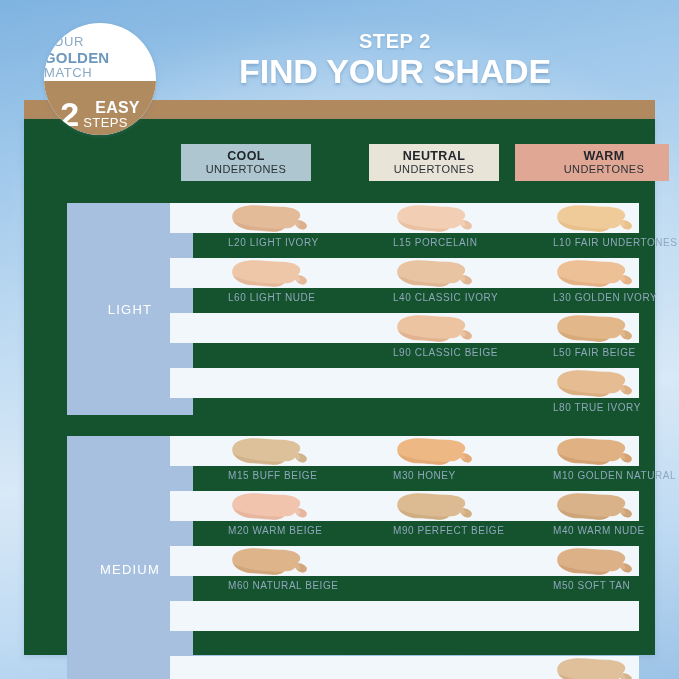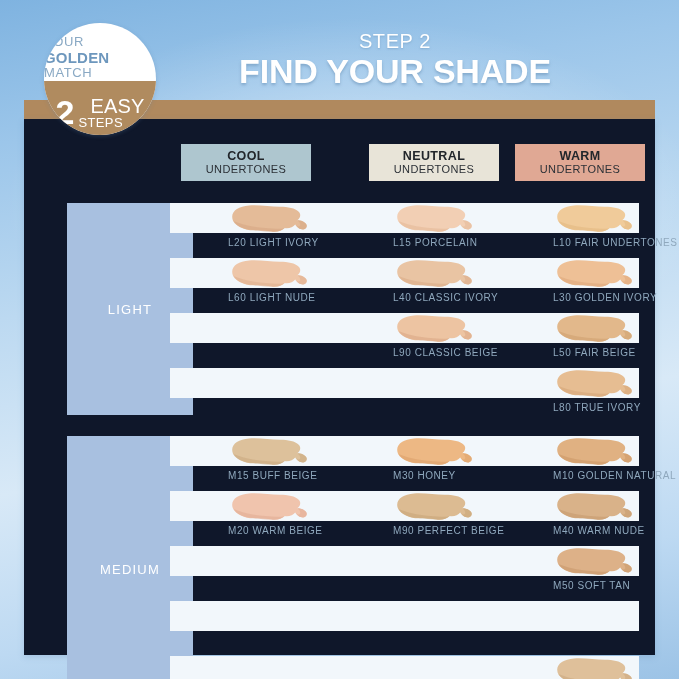--- a/index.html
+++ b/index.html
@@ -17,42 +17,42 @@
 
   
   .header {
     position: absolute; left: 0; top: 0; width: 679px; height: 105px;
   }
   .step-label {
     position: absolute; left: 180px; top: 30px; width: 430px;
     text-align: center;
     color: #ffffff;
     font-size: 20px;
-    font-weight: normal;
+    font-weight: bold;
     letter-spacing: 0.6px;
     text-shadow: 0 1px 2px rgba(110,150,185,0.55);
   }
   .main-title {
     position: absolute; left: 160px; top: 52px; width: 470px;
     text-align: center;
     color: #ffffff;
     font-size: 34px;
     font-weight: bold;
     letter-spacing: -0.2px;
     text-shadow: 0 2px 3px rgba(105,145,182,0.6);
   }
 
   
   .tan-bar {
     position: absolute; left: 24px; top: 100px; width: 631px; height: 19px;
     background: #b0895e;
   }
   .card {
     position: absolute; left: 24px; top: 119px; width: 631px; height: 536px;
-    background: #0f172a;
+    background: #14532d;
     box-shadow: 0 2px 6px rgba(90,130,170,0.25);
   }
 
   
   .badge {
     position: absolute; left: 44px; top: 23px;
     width: 112px; height: 112px;
     border-radius: 50%;
     background: #ffffff;
     overflow: hidden;
@@ -69,35 +69,35 @@
   .badge-top-text .t1 { display:block; font-size: 13px; color:#8aa9c4; letter-spacing:0.6px; }
   .badge-top-text .t2 { display:block; font-size: 15px; color:#6d97bd; font-weight:bold; letter-spacing:0.2px; }
   .badge-top-text .t3 { display:block; font-size: 13px; color:#8aa9c4; letter-spacing:0.6px; }
   .badge-bottom-text {
     position: absolute; left: 0; bottom: 6px; width: 100%;
     display: flex; align-items: center; justify-content: center;
     color: #ffffff;
   }
   .badge-num { font-size: 34px; font-weight: bold; line-height: 0.82; margin-right: 4px; }
   .badge-steps { text-align: left; line-height: 1.0; }
-  .badge-steps .e { display:block; font-size: 20px; font-weight: normal; letter-spacing: 0.2px; margin-left: 12px; }
+  .badge-steps .e { display:block; font-size: 16px; font-weight: bold; letter-spacing: 0.2px; margin-left: 12px; }
   .badge-steps .s { display:block; font-size: 13px; letter-spacing: 0.4px; }
 
   
   .col-headers { position: absolute; left: 0; top: 0; width: 100%; height: 0; }
   .col-head {
     position: absolute; top: 25px; height: 37px;
     display: flex; flex-direction: column; align-items: center; justify-content: center;
     line-height: 1.15;
   }
   .col-head .ch-top { font-size: 12.5px; font-weight: bold; color: #22262b; letter-spacing: 0.4px; }
   .col-head .ch-bot { font-size: 11px; color: #2b3036; letter-spacing: 0.4px; }
   .col-head.c0 { left: 157px; width: 130px; background: #aec6cf; }
   .col-head.c1 { left: 345px; width: 130px; background: #e8e4d8; }
-  .col-head.c2 { left: 491px; width: 130px; background: #e0a894; }
+  .col-head.c2 { left: 491px; width: 130px; background: #e0a894; padding-left: 24px; }
 
   
   .grid { position: absolute; left: 0; top: 84px; width: 631px; }
 
   .section { position: relative; width: 631px; }
   .section + .section { margin-top: 13px; }
 
   .tier {
     position: absolute; left: 20px; top: 0; width: 126px;
     background: #a8c0e0;
@@ -329,20 +329,30 @@
                     <path d="M6,18 C6,9 16,3 30,2 C46,1 60,4 74,4 C86,4 96,6 101,11 C105,15 103,20 99,23 C104,23 110,25 112,29 C114,33 110,37 105,36 C101,35 98,32 96,29 C93,33 87,35 81,34 C77,38 70,40 62,39 C54,38 48,36 42,37 C34,38 26,37 20,34 C11,30 6,25 6,18 Z" fill="#d9b289"></path>
                     <path d="M8,24 C12,31 22,36 36,37 C46,38 54,39 62,39 C70,40 77,38 81,34 C74,36 64,35 54,34 C40,33 26,31 16,27 C13,26 10,25 8,24 Z" fill="#c99f74" opacity="0.75"></path>
                     <path d="M96,29 C98,32 101,35 105,36 C110,37 114,33 112,29 C110,25 104,23 99,23 C102,25 104,28 103,31 C102,33 99,32 96,29 Z" fill="#c99f74" opacity="0.7"></path>
                   </svg></div>
               </div>
               <div class="shade-name">M40 WARM NUDE</div>
             </div>
           </div>
           <div class="row">
             <div class="stripe"></div>
+            <div class="cellwrap k0">
+              <div class="swatch-box">
+                <div class="swatch"><svg viewBox="0 0 120 44" width="100%" height="100%" preserveAspectRatio="none">
+                    <path d="M6,18 C6,9 16,3 30,2 C46,1 60,4 74,4 C86,4 96,6 101,11 C105,15 103,20 99,23 C104,23 110,25 112,29 C114,33 110,37 105,36 C101,35 98,32 96,29 C93,33 87,35 81,34 C77,38 70,40 62,39 C54,38 48,36 42,37 C34,38 26,37 20,34 C11,30 6,25 6,18 Z" fill="#deb48a"></path>
+                    <path d="M8,24 C12,31 22,36 36,37 C46,38 54,39 62,39 C70,40 77,38 81,34 C74,36 64,35 54,34 C40,33 26,31 16,27 C13,26 10,25 8,24 Z" fill="#cea175" opacity="0.75"></path>
+                    <path d="M96,29 C98,32 101,35 105,36 C110,37 114,33 112,29 C110,25 104,23 99,23 C102,25 104,28 103,31 C102,33 99,32 96,29 Z" fill="#cea175" opacity="0.7"></path>
+                  </svg></div>
+              </div>
+              <div class="shade-name">M60 NATURAL BEIGE</div>
+            </div>
             <div class="cellwrap k2">
               <div class="swatch-box">
                 <div class="swatch"><svg viewBox="0 0 120 44" width="100%" height="100%" preserveAspectRatio="none">
                     <path d="M6,18 C6,9 16,3 30,2 C46,1 60,4 74,4 C86,4 96,6 101,11 C105,15 103,20 99,23 C104,23 110,25 112,29 C114,33 110,37 105,36 C101,35 98,32 96,29 C93,33 87,35 81,34 C77,38 70,40 62,39 C54,38 48,36 42,37 C34,38 26,37 20,34 C11,30 6,25 6,18 Z" fill="#ddb188"></path>
                     <path d="M8,24 C12,31 22,36 36,37 C46,38 54,39 62,39 C70,40 77,38 81,34 C74,36 64,35 54,34 C40,33 26,31 16,27 C13,26 10,25 8,24 Z" fill="#cc9e72" opacity="0.75"></path>
                     <path d="M96,29 C98,32 101,35 105,36 C110,37 114,33 112,29 C110,25 104,23 99,23 C102,25 104,28 103,31 C102,33 99,32 96,29 Z" fill="#cc9e72" opacity="0.7"></path>
                   </svg></div>
               </div>
               <div class="shade-name">M50 SOFT TAN</div>
             </div>

